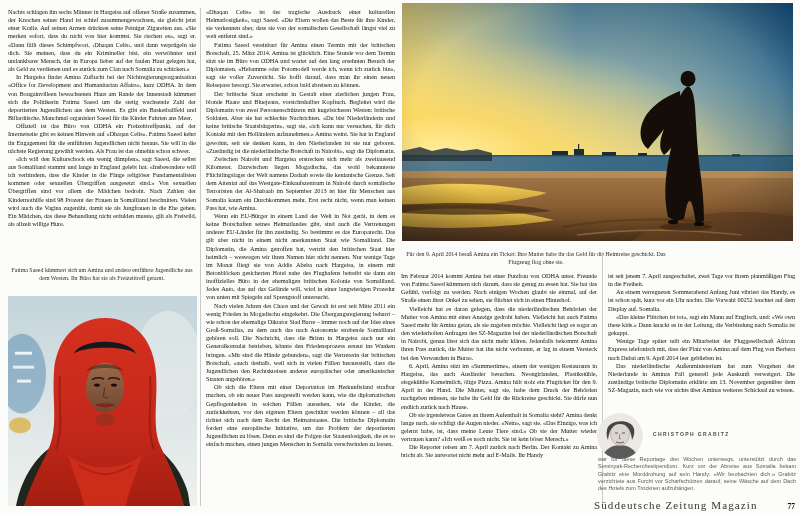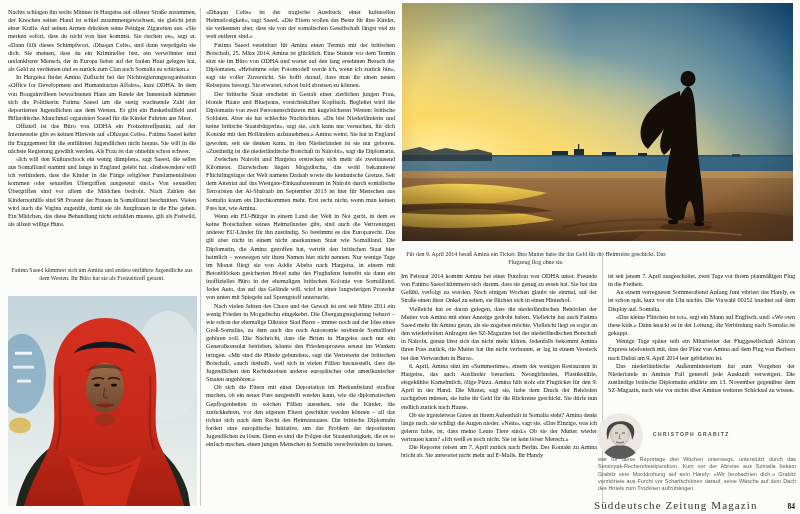--- a/index.html
+++ b/index.html
@@ -196,16 +196,16 @@
       <line x1="25" y1="20" x2="28" y2="20" stroke="#4e4e4e" stroke-width="0.9"></line>
       <path d="M23,21 L22,25.5 L24,25.8" stroke="#6e675d" stroke-width="0.7" fill="none"></path>
       <path d="M19,29 Q23,31 27,29" stroke="#4e4e4e" stroke-width="0.9" fill="none"></path>
     </svg>
   </div>
   <div class="author-name" style="left:653px;top:431px;">CHRISTOPH GRABITZ</div>
   <div class="author-bio" style="left:598px;top:456px;width:198px;">war für diese Reportage drei Wochen unterwegs, unterstützt durch das Seminyak-Recherchestipendium. Kurz vor der Abreise aus Somalia bekam Grabitz eine Morddrohung auf sein Handy: «Wir beobachten dich.» Grabitz verzichtete aus Furcht vor Scharfschützen darauf, seine Wäsche auf dem Dach des Hotels zum Trocknen aufzuhängen.</div>
 
   <div class="footer">
     <span class="footer-mag">Süddeutsche Zeitung Magazin</span>
-    <span class="footer-num">84</span>
+    <span class="footer-num">77</span>
   </div>
 
 </div>
 
 </body></html>

